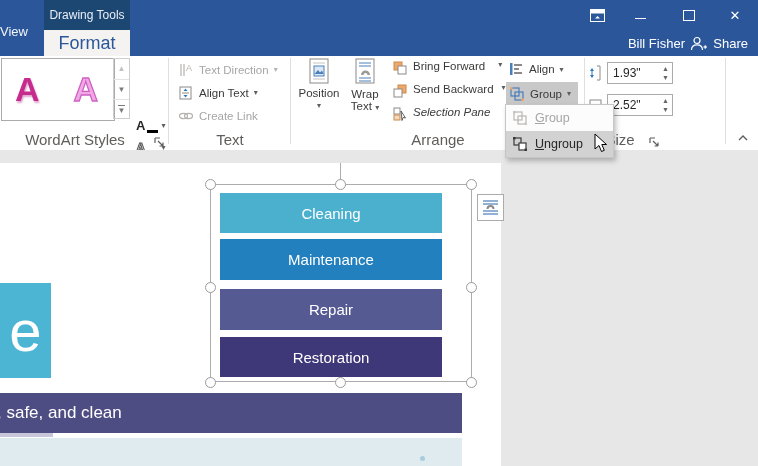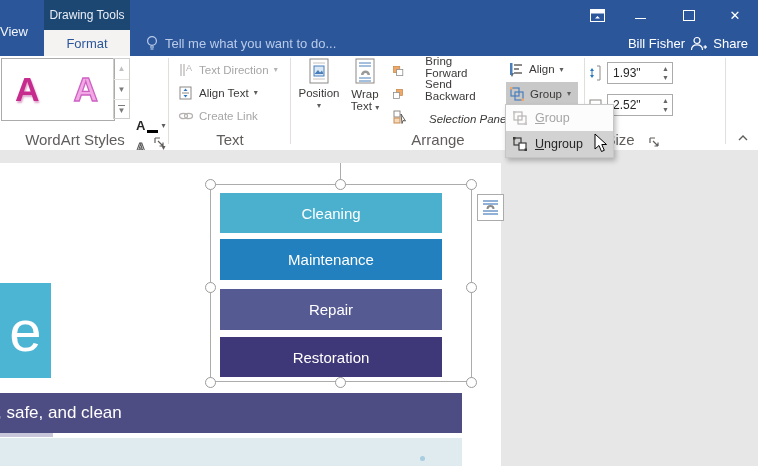--- a/index.html
+++ b/index.html
@@ -13,21 +13,21 @@
            font-size:12px;display:flex;align-items:center;justify-content:center;}
   .winbtn{top:0;height:30px;width:34px;display:flex;align-items:center;justify-content:center;color:#fff;}
   .max-box{width:10px;height:9px;border:1px solid #fff;}
   .min-line{width:11px;height:1px;background:#fff;margin-top:6px;}
 
   
   .tabrow{left:0;top:30px;width:758px;height:26px;background:#2B579A;}
   .tab-view{left:0;top:18px;width:42px;height:26px;color:#F2F5FA;font-size:13px;
             display:flex;align-items:center;}
   .tab-format{left:44px;top:30px;width:86px;height:26px;background:#F4F3F2;color:#2B579A;
-              font-size:13px;display:flex;align-items:center;justify-content:center;}
+              font-size:18px;display:flex;align-items:center;justify-content:center;}
   .tellme{left:146px;top:30px;height:26px;display:flex;align-items:center;gap:7px;
           color:#BACBE9;font-size:13px;}
   .username{right:73px;top:30px;height:26px;display:flex;align-items:center;color:#fff;font-size:13px;}
   .share{right:10px;top:30px;height:26px;display:flex;align-items:center;gap:6px;color:#fff;font-size:13px;}
 
   
   .ribbon{left:0;top:56px;width:758px;height:94px;background:#FFFFFF;border-bottom:1px solid #C8C6C4;}
   .rdiv{top:58px;width:1px;height:86px;background:#E1DFDD;}
   .grp-label{top:75px;height:16px;font-size:15px;color:#605E5C;text-align:center;}
   .launcher{width:12px;height:12px;}
@@ -43,21 +43,21 @@
   .caret{font-size:8px;color:#605E5C;}
   .underbar{display:inline-block;width:11px;height:3px;margin-left:-11px;position:relative;top:6px;}
 
   
   .trow{left:178px;width:108px;height:19px;display:flex;align-items:center;gap:5px;font-size:11.5px;color:#3B3A39;}
   .dis{color:#A6A6A6;}
 
   
   .bigbtn{width:42px;height:68px;top:58px;display:flex;flex-direction:column;align-items:center;
           font-size:11.5px;color:#3B3A39;}
-  .arow{width:122px;height:19px;display:flex;align-items:flex-end;gap:21px;font-size:11.5px;color:#3B3A39;}
+  .arow{width:122px;height:19px;display:flex;align-items:flex-start;gap:5px;font-size:11.5px;color:#3B3A39;}
   .alignbtn{left:508px;top:59px;width:64px;height:20px;display:flex;align-items:center;gap:5px;font-size:11.5px;color:#3B3A39;}
   .groupbtn{left:506px;top:82px;width:72px;height:23px;background:#C8C8C8;display:flex;align-items:center;gap:5px;font-size:11.5px;color:#3B3A39;padding-left:3px;box-sizing:border-box;}
 
   
   .sizerow{height:22px;display:flex;align-items:center;}
   .spinbox{width:66px;height:22px;border:1px solid #ABABAB;background:#fff;display:flex;align-items:center;box-sizing:border-box;}
   .spinbox input{border:0;outline:0;width:44px;font-size:12px;padding-left:5px;font-family:inherit;color:#262626;background:transparent;}
   .spinners{width:16px;display:flex;flex-direction:column;align-items:center;font-size:7px;color:#666;line-height:9px;}
 
   
@@ -111,28 +111,20 @@
       <span>✕</span>
     </div>
 
   <div class="abs tabrow"></div>
   <div class="abs tab-view">
       <span>View</span>
     </div>
   <div class="abs tab-format">
       <span>Format</span>
     </div>
-  <div class="abs tellme">
-    <svg width="12" height="16" viewBox="0 0 12 16">
-      <circle cx="6" cy="6" r="4.4" fill="none" stroke="#BACBE9" stroke-width="1.2"></circle>
-      <line x1="4" y1="12" x2="8" y2="12" stroke="#BACBE9" stroke-width="1.2"></line>
-      <line x1="4.5" y1="14" x2="7.5" y2="14" stroke="#BACBE9" stroke-width="1.2"></line>
-    </svg>
-    <span>Tell me what you want to do...</span>
-  </div>
   <div class="abs username">Bill Fisher</div>
   <div class="abs share">
     <svg width="17" height="15" viewBox="0 0 17 15">
       <circle cx="7" cy="4.5" r="3" fill="none" stroke="#fff" stroke-width="1.2"></circle>
       <path d="M1.5 14 C1.5 10.5 4 8.8 7 8.8 C10 8.8 12.5 10.5 12.5 14" fill="none" stroke="#fff" stroke-width="1.2"></path>
       <line x1="13.5" y1="11" x2="17" y2="11" stroke="#fff" stroke-width="1.2"></line>
       <line x1="15.2" y1="9.2" x2="15.2" y2="12.8" stroke="#fff" stroke-width="1.2"></line>
     </svg>
     <span>Share</span>
   </div>

